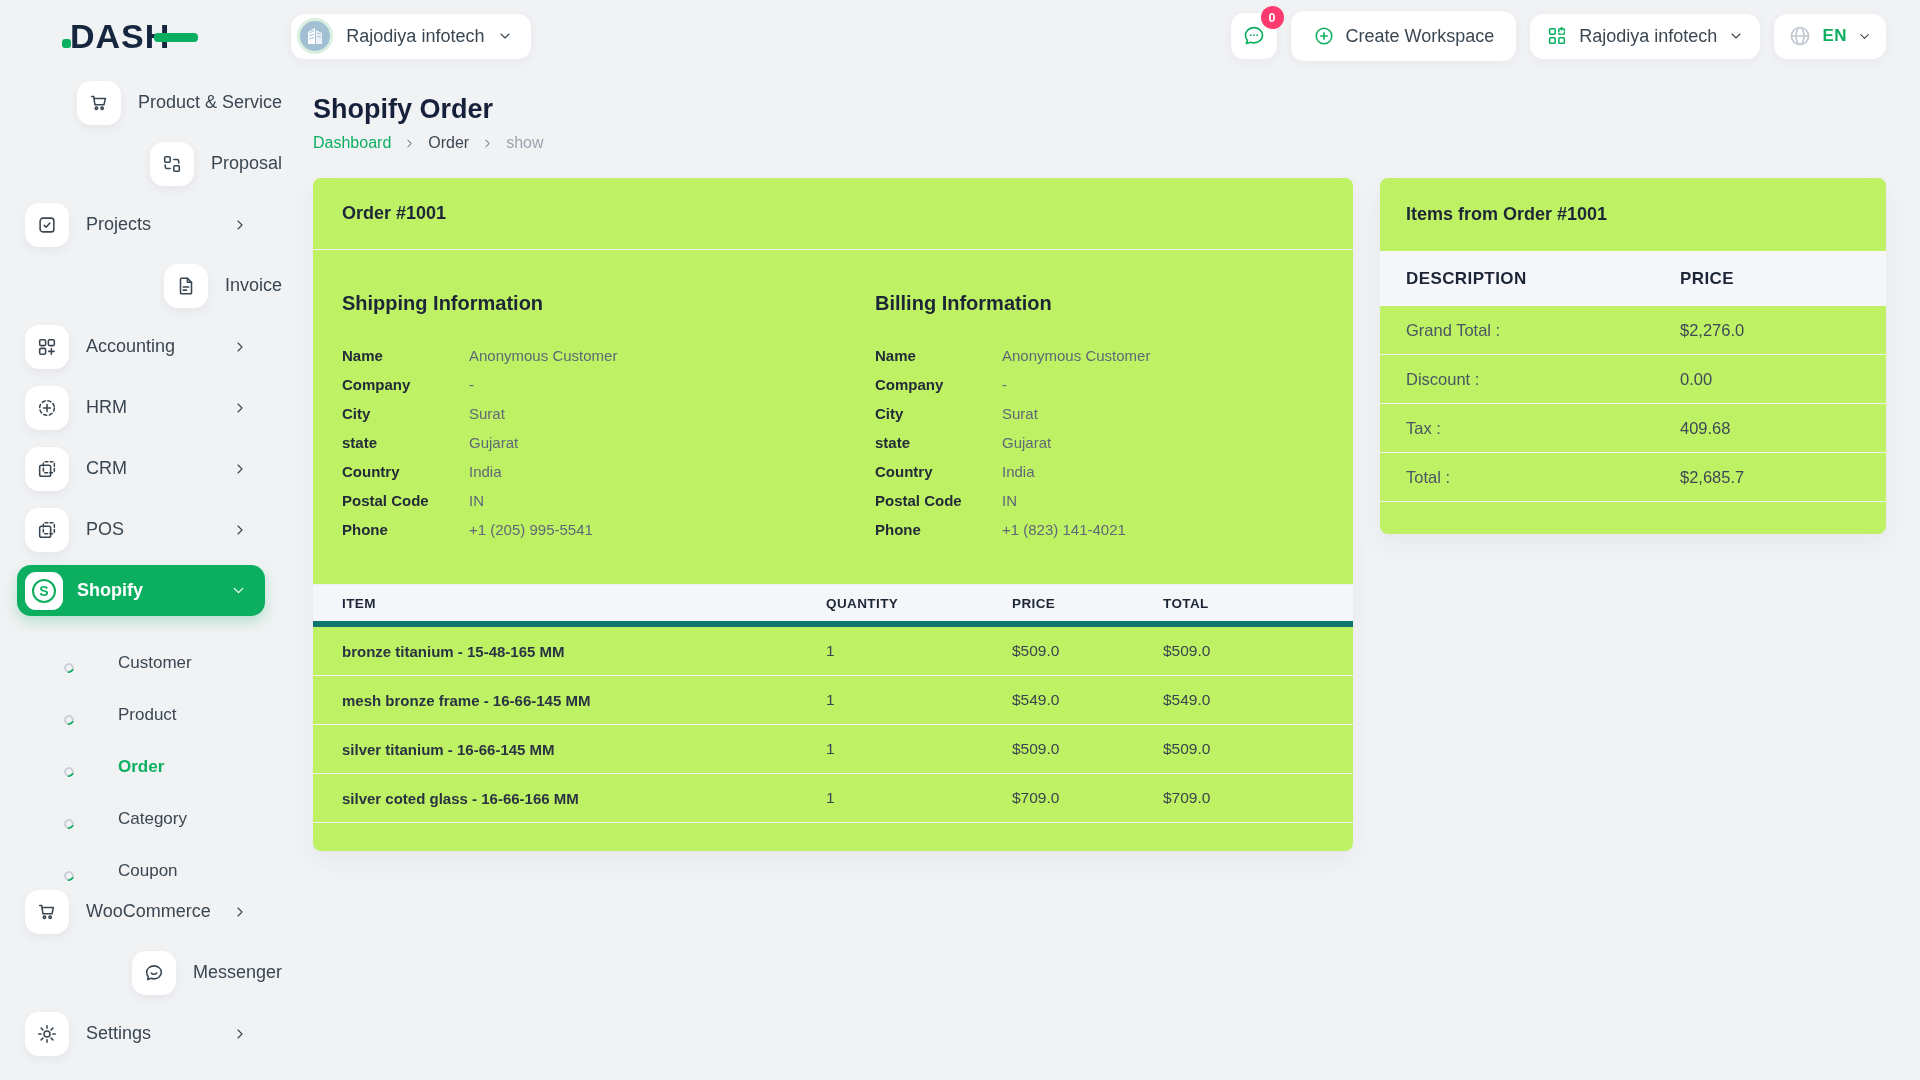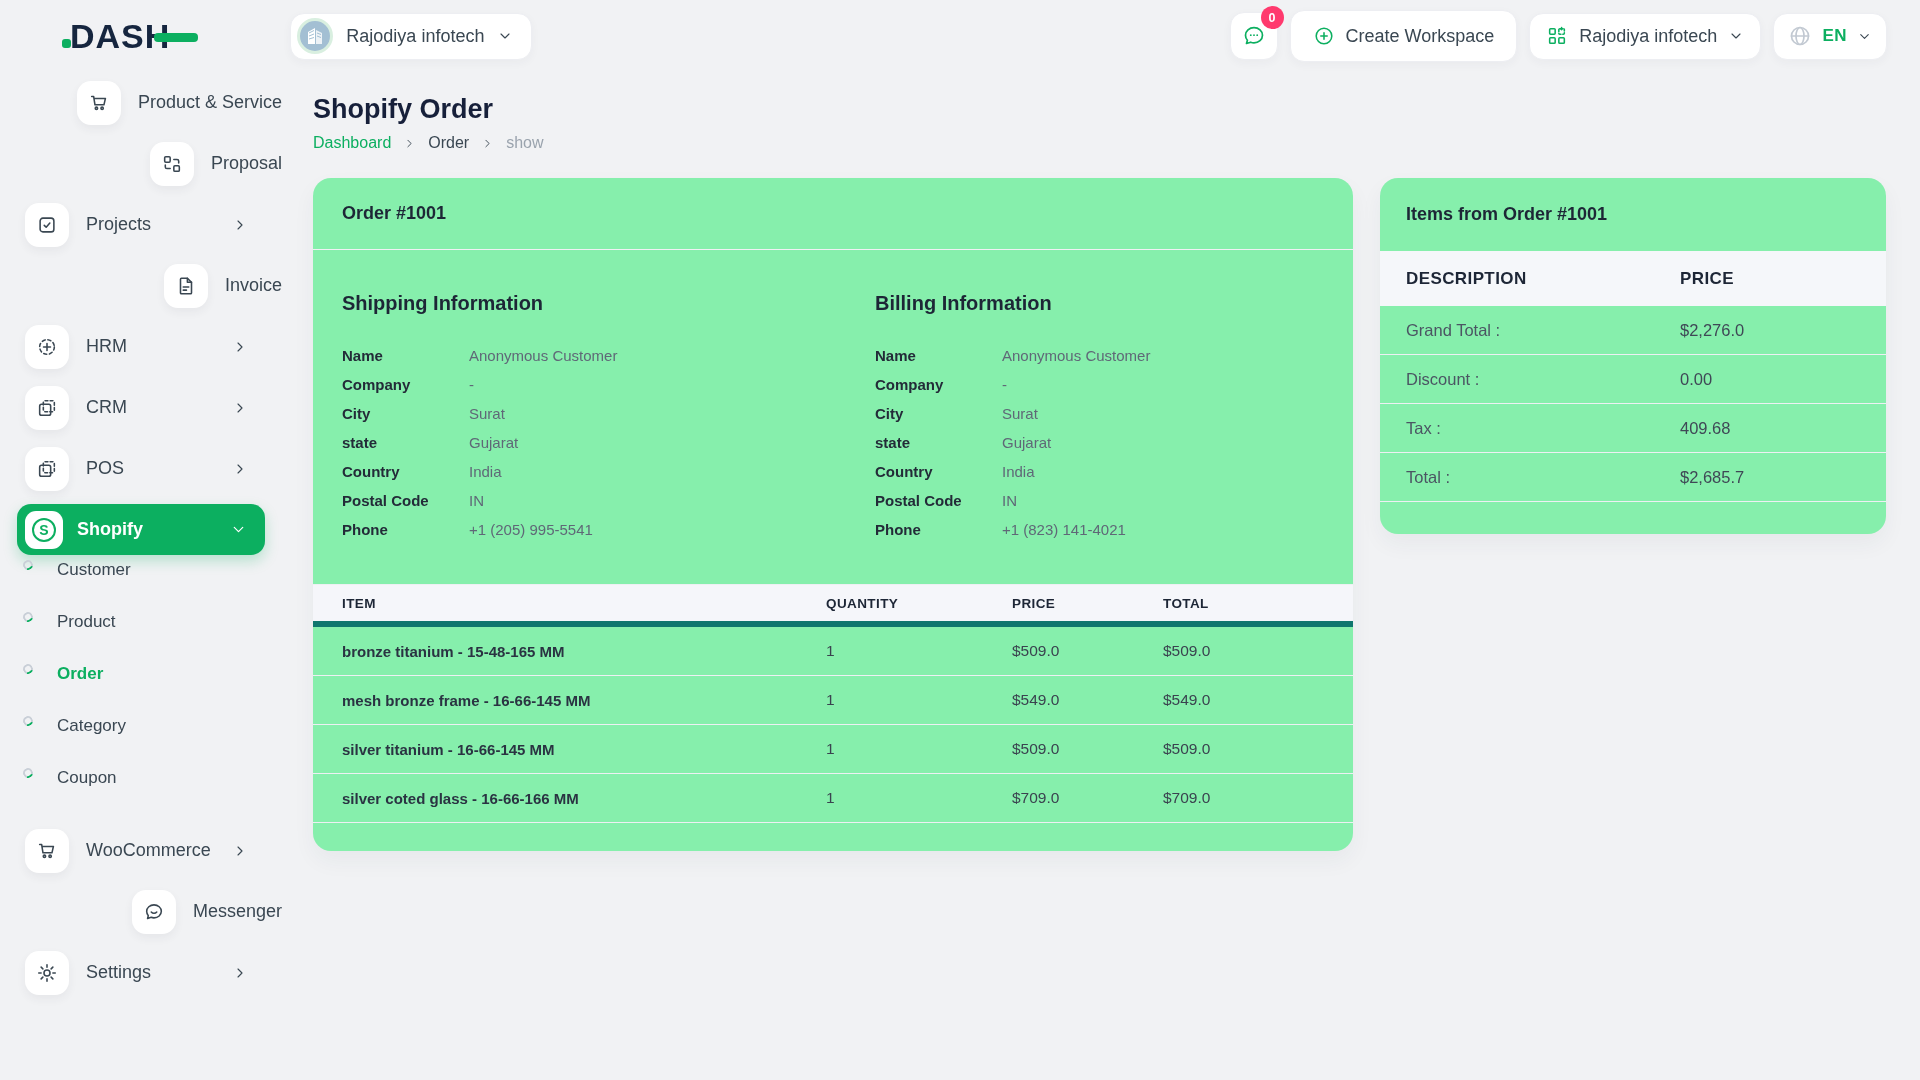--- a/index.html
+++ b/index.html
@@ -47,36 +47,36 @@
   .shopify-pill { margin:5px 17px; height:51px; background:#0caf60; border-radius:14px;
     display:flex; align-items:center; padding-left:8px; cursor:pointer;
     box-shadow:0 6px 14px rgba(12,175,96,.25); }
   .shopify-iconsq { width:38px; height:38px; background:#fff; border-radius:11px;
     display:flex; align-items:center; justify-content:center; }
   .shopify-s { width:24px; height:24px; border:2px solid #0caf60; border-radius:50%;
     color:#0caf60; font-size:14px; font-weight:700; display:flex; align-items:center; justify-content:center; }
   .shopify-label { margin-left:14px; color:#fff; font-size:18px; font-weight:700; }
   .shopify-chev { margin-left:auto; margin-right:18px; }
 
-  .sub-item { display:flex; align-items:flex-start; height:52px; padding-left:23px; cursor:pointer; }
+  .sub-item { display:flex; align-items:flex-end; height:52px; padding-left:64px; cursor:pointer;gap:20px; }
   .bullet { width:10px; height:10px; border-radius:50%; border:2px solid #c9cfd7;
     border-bottom-color:#0caf60; transform:rotate(-30deg); flex:0 0 auto; }
   .sub-label { margin-left:24px; font-size:17px; color:#3a4752; }
   .sub-item.active .sub-label { color:#0caf60; font-weight:700; }
 
   
   .main { position:absolute; top:72px; left:282px; right:0; bottom:0; padding:22px 34px 0 31px; }
   .page-title { font-size:27px; font-weight:700; color:#17203a; }
   .breadcrumb { margin-top:9px; display:flex; align-items:center; gap:12px; font-size:16px; }
   .bc-root { color:#0caf60; cursor:pointer; }
   .bc-mid { color:#3a4752; }
   .bc-cur { color:#9aa3ad; }
 
   .cards { margin-top:26px; display:flex; gap:27px; align-items:flex-start; }
-  .card { background:#86efac; border-radius:18px; box-shadow:0 10px 22px rgba(46,56,76,.05); }
+  .card { background:#bef264; border-radius:8px; box-shadow:0 10px 22px rgba(46,56,76,.05); }
 
   .order-card { width:1040px; }
   .card-head { height:72px; display:flex; align-items:center; padding:0 29px;
     border-bottom:1px solid #f0f1f4; font-size:18px; font-weight:700; color:#1d2636; }
 
   .info-wrap { display:grid; grid-template-columns:533px 1fr; padding:42px 29px 0 29px; }
   .sec-head { font-size:20px; font-weight:700; color:#1d2636; margin-bottom:26px; }
   .info-row { display:flex; align-items:center; height:29px; }
   .info-label { width:127px; font-size:15px; font-weight:700; color:#232b38; }
   .info-value { font-size:15px; color:#5f6877; }
@@ -228,20 +228,34 @@
   <div class="side-item">
     <span class="icon-sq">
       <svg class="ic" width="22" height="22" viewBox="0 0 24 24">
           <path d="M7 3.5h6.5l4.5 4.5v11.5a1 1 0 0 1-1 1H7a1 1 0 0 1-1-1v-15a1 1 0 0 1 1-1z"></path>
           <path d="M13.5 3.5V8H18M9 13h6M9 16.5h3.5"></path>
         </svg>
     </span>
     <span class="side-label">Invoice</span>
   </div>
 
+  <div class="side-item">
+    <span class="icon-sq">
+      <svg class="ic" width="22" height="22" viewBox="0 0 24 24">
+          <rect x="4" y="4" width="6.5" height="6.5" rx="1.5"></rect>
+          <rect x="13.5" y="4" width="6.5" height="6.5" rx="1.5"></rect>
+          <rect x="4" y="13.5" width="6.5" height="6.5" rx="1.5"></rect>
+          <path d="M16.75 13.8v6M13.8 16.75h6"></path>
+        </svg>
+    </span>
+    <span class="side-label">Accounting</span>
+    <svg class="ic side-chev" width="16" height="16" viewBox="0 0 24 24">
+        <path d="M9 6l6 6-6 6"></path>
+      </svg>
+  </div>
 
   <div class="side-item">
     <span class="icon-sq">
       <svg class="ic" width="22" height="22" viewBox="0 0 24 24">
           <circle cx="12" cy="12" r="8" stroke-dasharray="3.4 3"></circle>
           <path d="M12 8.2v7.6M8.2 12h7.6"></path>
         </svg>
     </span>
     <span class="side-label">HRM</span>
     <svg class="ic side-chev" width="16" height="16" viewBox="0 0 24 24">

